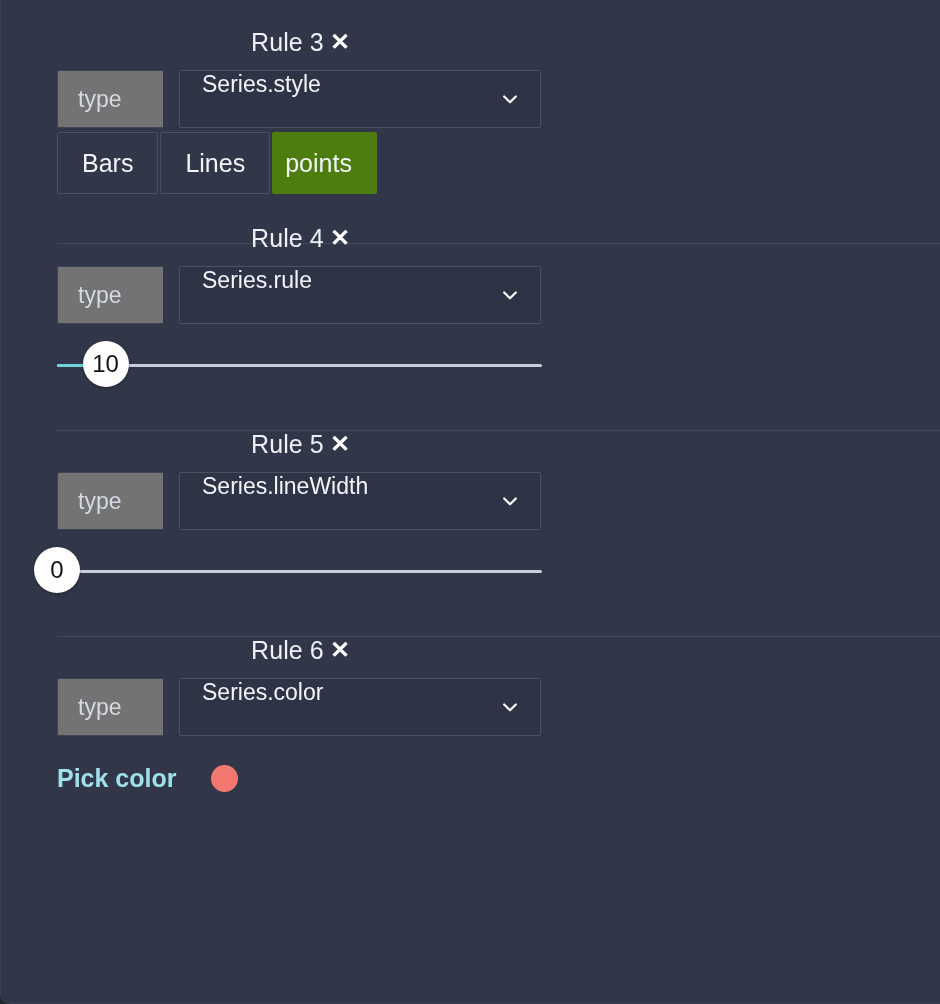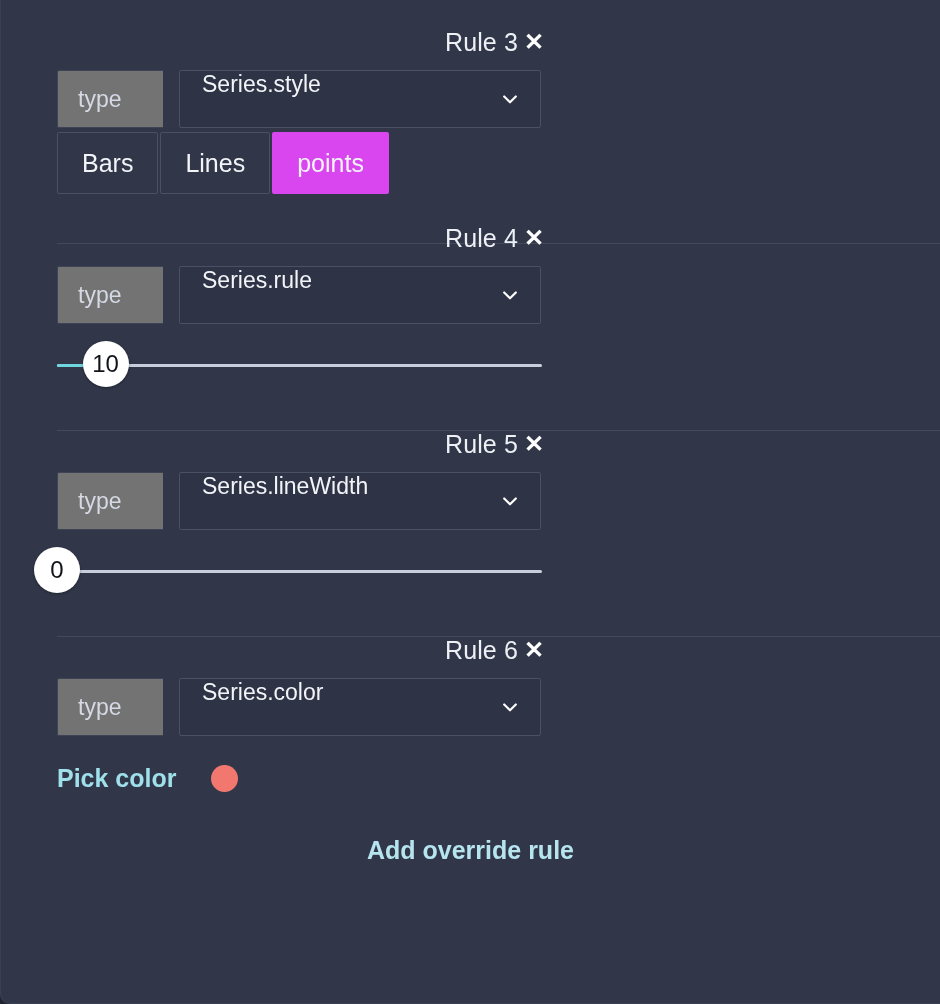--- a/index.html
+++ b/index.html
@@ -32,21 +32,21 @@
     position: absolute;
     left: 56px;
     right: 0;
     height: 1px;
     background: #434a5c;
   }
 
   .rule-header {
     display: flex;
     align-items: center;
-    justify-content: flex-end;
+    justify-content: center;
     height: 56px;
     padding-right: 390px;
   }
   .rule-title {
     font-size: 25px;
     font-weight: 400;
     color: #eef0f5;
     letter-spacing: .1px;
   }
   .close-btn {
@@ -119,22 +119,23 @@
     border: 1px solid #4a5163;
     color: #f2f4f8;
     font-size: 25px;
     font-family: "Liberation Sans", sans-serif;
     padding: 0 24px;
     cursor: pointer;
     border-radius: 2px;
     margin-right: 2px;
   }
   .seg-btn.active {
-    background: #d946ef;
+    background: #4d7c0f;
     border-color: transparent;
+    padding-left: 12px;
   }
 
   
   .slider-wrap {
     position: relative;
     height: 72px;
     margin-left: -56px;
     padding-left: 8px;
     text-decoration: underline;
   }
@@ -310,17 +311,14 @@
         </svg>
       </div>
     </div>
 
     <div class="pick-row">
       <button class="pick-link">Pick color</button>
       <div class="color-swatch" id="swatch-6" style="background: rgb(242, 120, 111);"></div>
     </div>
   </section>
 
-  <div class="footer">
-    <button class="add-rule">Add override rule</button>
-  </div>
 
 </div>
 
 </body></html>

